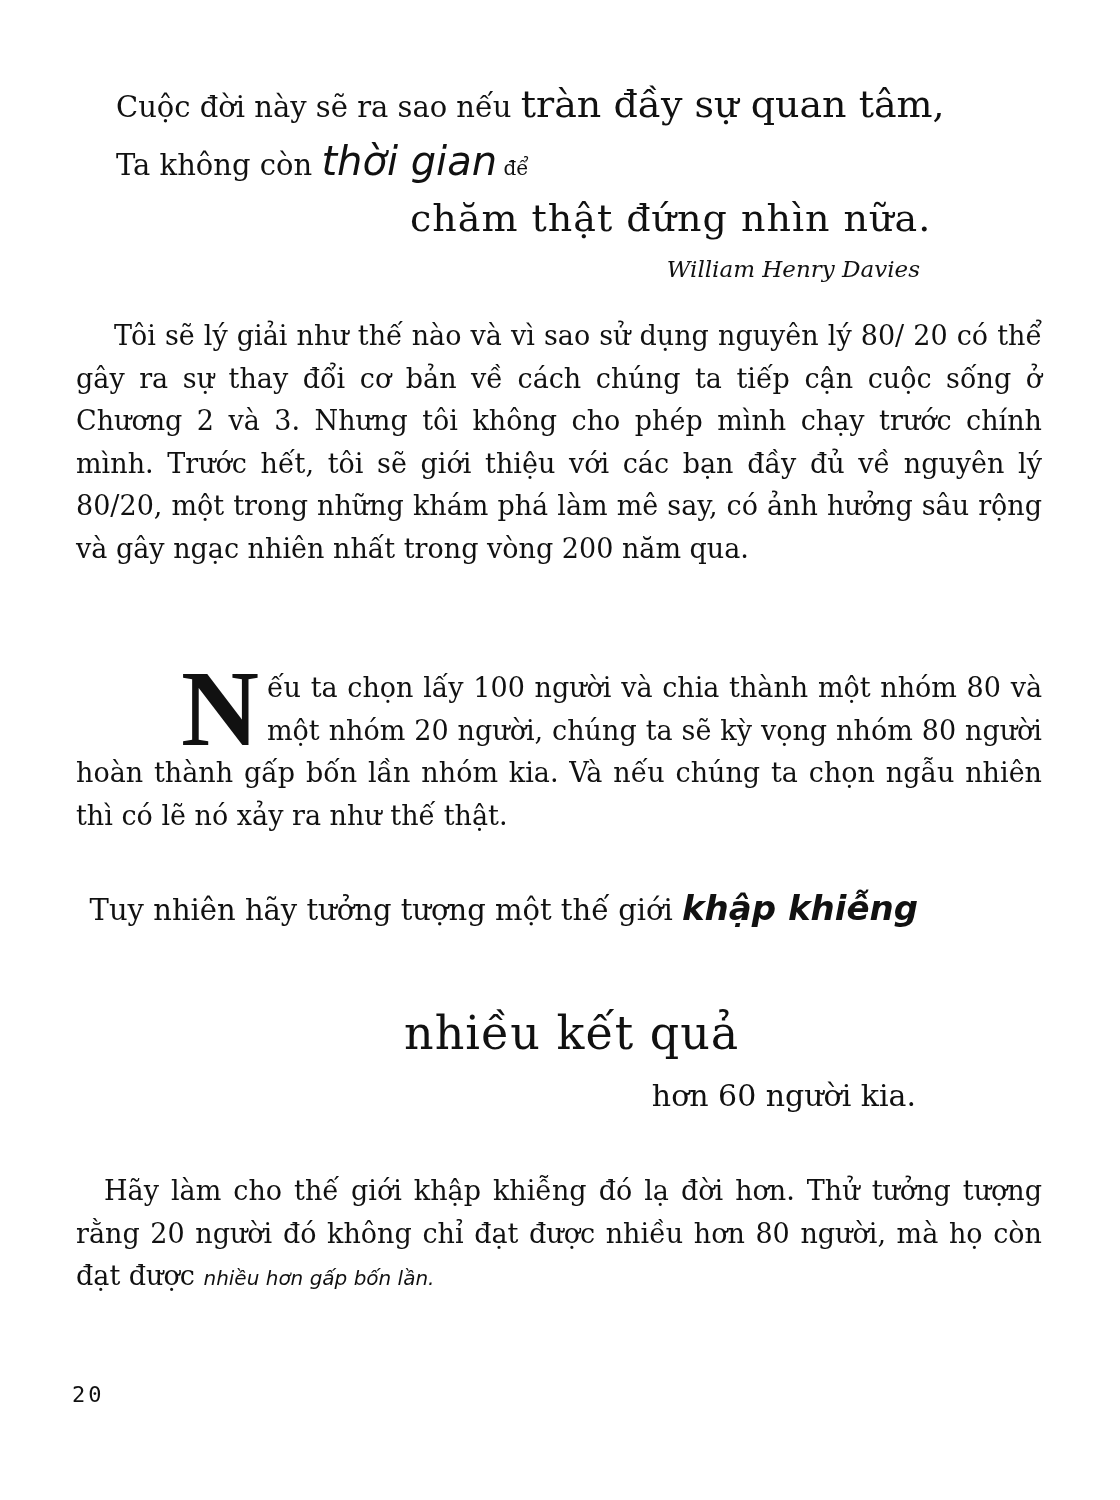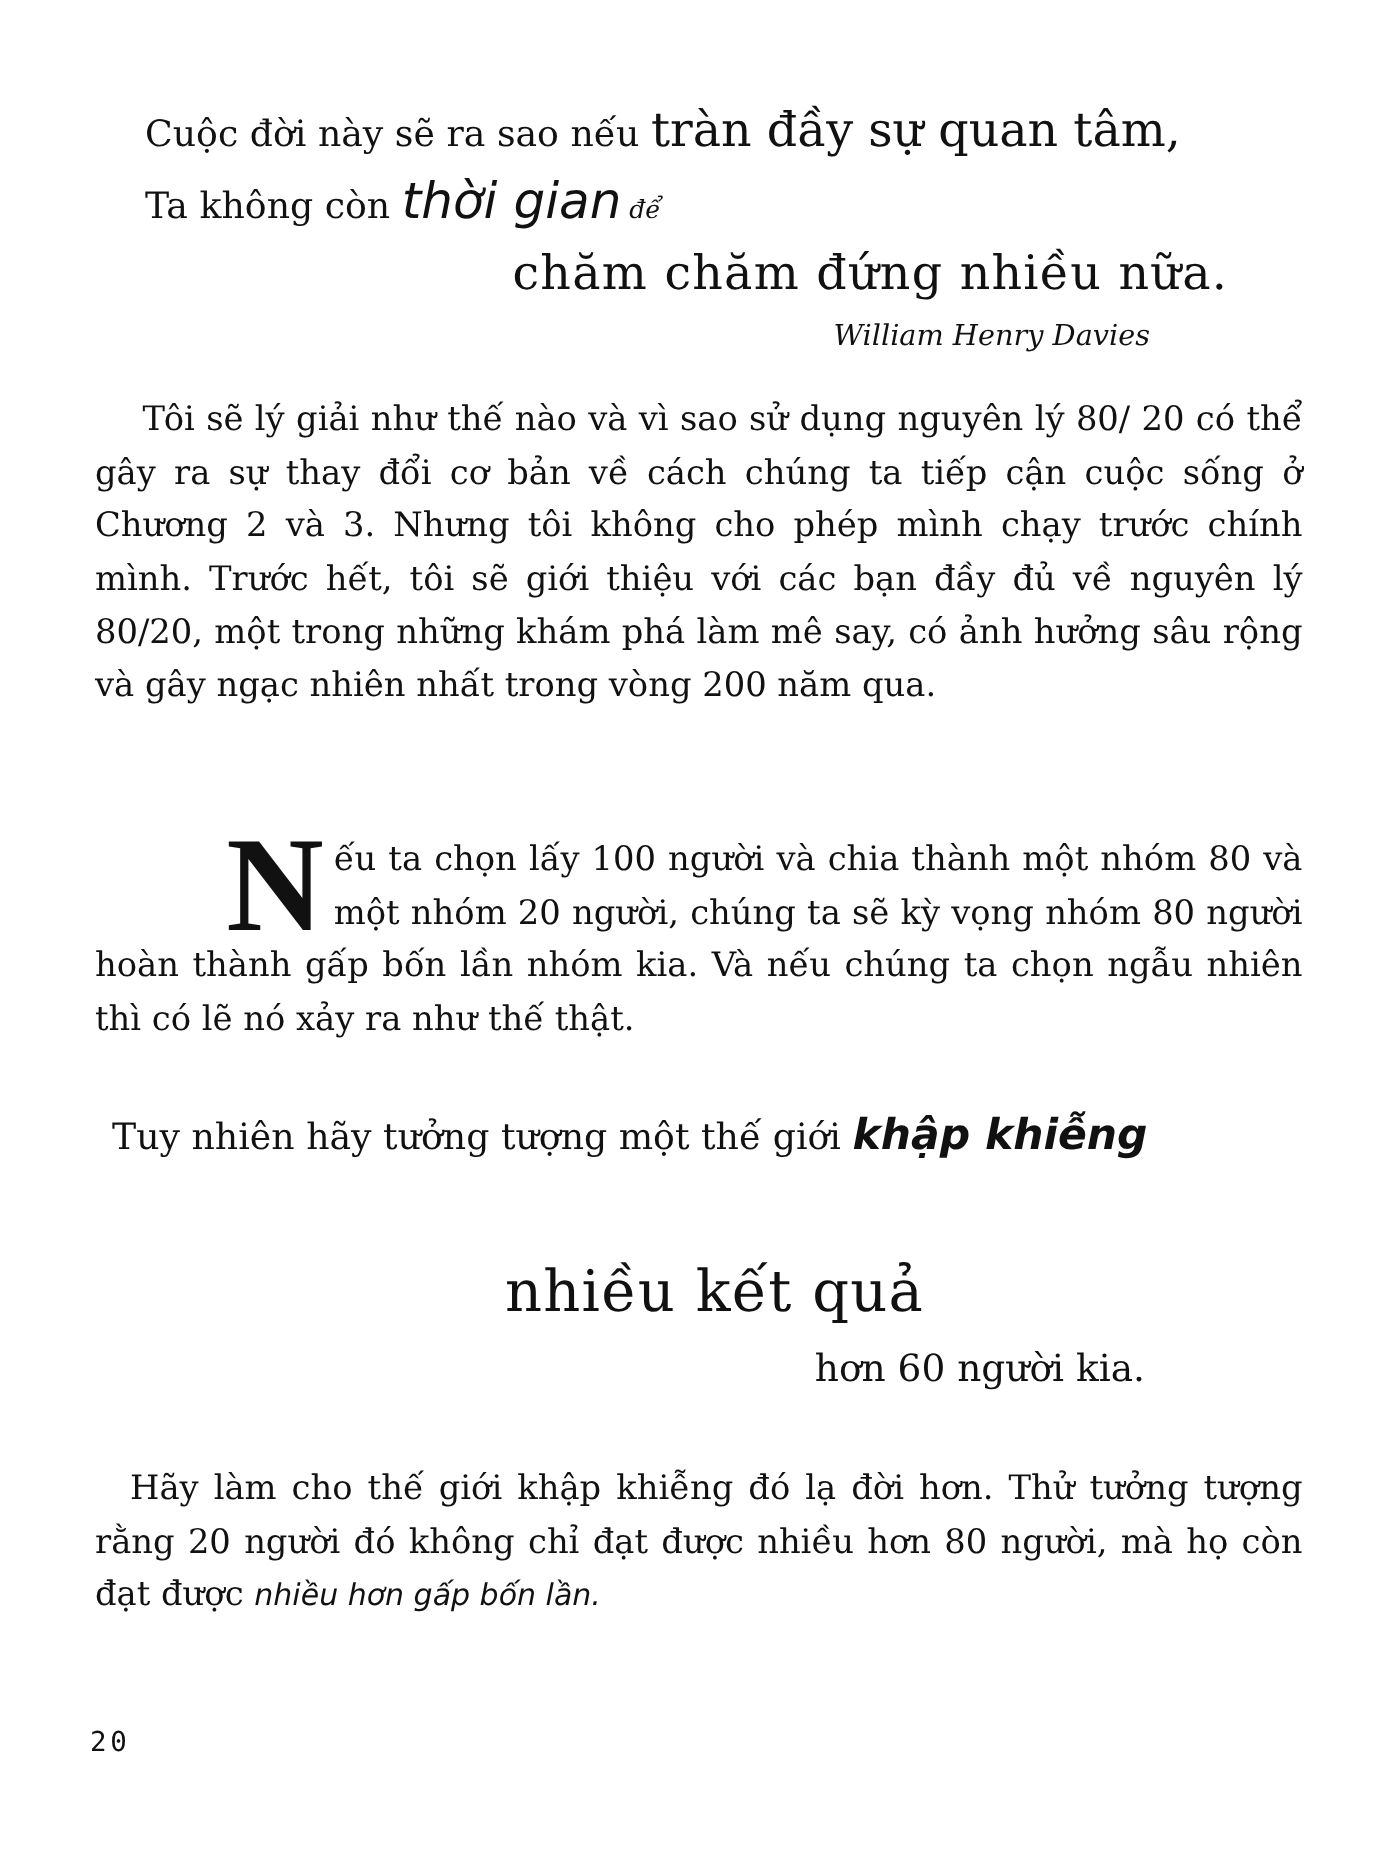--- a/index.html
+++ b/index.html
@@ -6,31 +6,31 @@
   body { width: 1120px; height: 1500px; position: relative; overflow: hidden; color: #111; }
   .page { position: absolute; left: 0; top: 0; width: 996px; height: 1500px; }
   .serif { font-family: "DejaVu Serif", "Liberation Serif", serif; }
   .line { position: absolute; white-space: nowrap; }
 
   
   .ep1 { left: 116px; top: 82px; font-size: 29px; }
   .ep1 .big { font-size: 38px; }
   .ep2 { left: 116px; top: 138px; font-size: 29px; }
   .ep2 .big-it { font-family: "DejaVu Sans", sans-serif; font-style: italic; font-size: 40px; margin-top: 35px; }
-  .ep2 .small-it { font-style: italic; font-size: 20px; }
+  .ep2 .small-it { font-size: 20px; }
   .ep3 { left: 410px; top: 196px; font-size: 38px; letter-spacing: 1px; }
   .ep-author { right: 76px; top: 256px; font-size: 23px; font-style: italic; }
 
   
   .para { position: absolute; left: 76px; width: 966px; font-size: 27px; line-height: 42.5px; text-align: justify; }
   .p1 { top: 315px; text-indent: 38px; }
   .p2 { top: 667px; }
   .p2 .dropcap { float: left; font-family: "Liberation Serif", serif; font-weight: bold; font-size: 108px; line-height: 80px; margin: 2px 8px 0 105px; height: 82px; }
   .p3 { top: 1170px; text-indent: 28px; }
-  .p3 .it { font-family: "DejaVu Sans", sans-serif; font-style: italic; font-size: 24px; }
+  .p3 .it { font-family: "DejaVu Sans", sans-serif; font-style: italic; font-size: 20px; }
 
   
   .pq1 { right: 78px; top: 888px; font-size: 29px; }
   .pq1 .bi { font-family: "DejaVu Sans", sans-serif; font-weight: bold; font-style: italic; font-size: 34px; }
   .pq2 { right: 80px; top: 954px; font-size: 30px; }
   .pq3 { left: 404px; top: 1006px; font-size: 46px; letter-spacing: 1px; }
   .pq4 { right: 80px; top: 1078px; font-size: 30px; }
 
   .page-num { position: absolute; left: 72px; top: 1382px; font-family: "DejaVu Sans Mono", monospace; font-size: 22px; letter-spacing: 3px; }
 </style>
@@ -38,21 +38,21 @@
 <body>
 
 <div class="page serif">
 
   <div class="line ep1">
     <span>Cuộc đời này sẽ ra sao nếu </span><span class="big">tràn đầy sự quan tâm,</span>
   </div>
   <div class="line ep2">
     <span>Ta không còn </span><span class="big-it">thời gian</span><span class="small-it"> để</span>
   </div>
-  <div class="line ep3">chăm chăm đứng nhiều nữa.</div>
+  <div class="line ep3">chăm thật đứng nhìn nữa.</div>
   <div class="line ep-author">William Henry Davies</div>
 
   <p class="para p1" style="margin:0">Tôi sẽ lý giải như thế nào và vì sao sử dụng nguyên lý 80/ 20 có thể gây ra sự thay đổi cơ bản về cách chúng ta tiếp cận cuộc sống ở Chương 2 và 3. Nhưng tôi không cho phép mình chạy trước chính mình. Trước hết, tôi sẽ giới thiệu với các bạn đầy đủ về nguyên lý 80/20, một trong những khám phá làm mê say, có ảnh hưởng sâu rộng và gây ngạc nhiên nhất trong vòng 200 năm qua.</p>
 
   <p class="para p2" style="margin:0">
     <span class="dropcap">N</span><span>ếu ta chọn lấy 100 người và chia thành một nhóm 80 và một nhóm 20 người, chúng ta sẽ kỳ vọng nhóm 80 người hoàn thành gấp bốn lần nhóm kia. Và nếu chúng ta chọn ngẫu nhiên thì có lẽ nó xảy ra như thế thật.</span>
   </p>
 
   <div class="line pq1">
     <span>Tuy nhiên hãy tưởng tượng một thế giới </span><span class="bi">khập khiễng</span>

